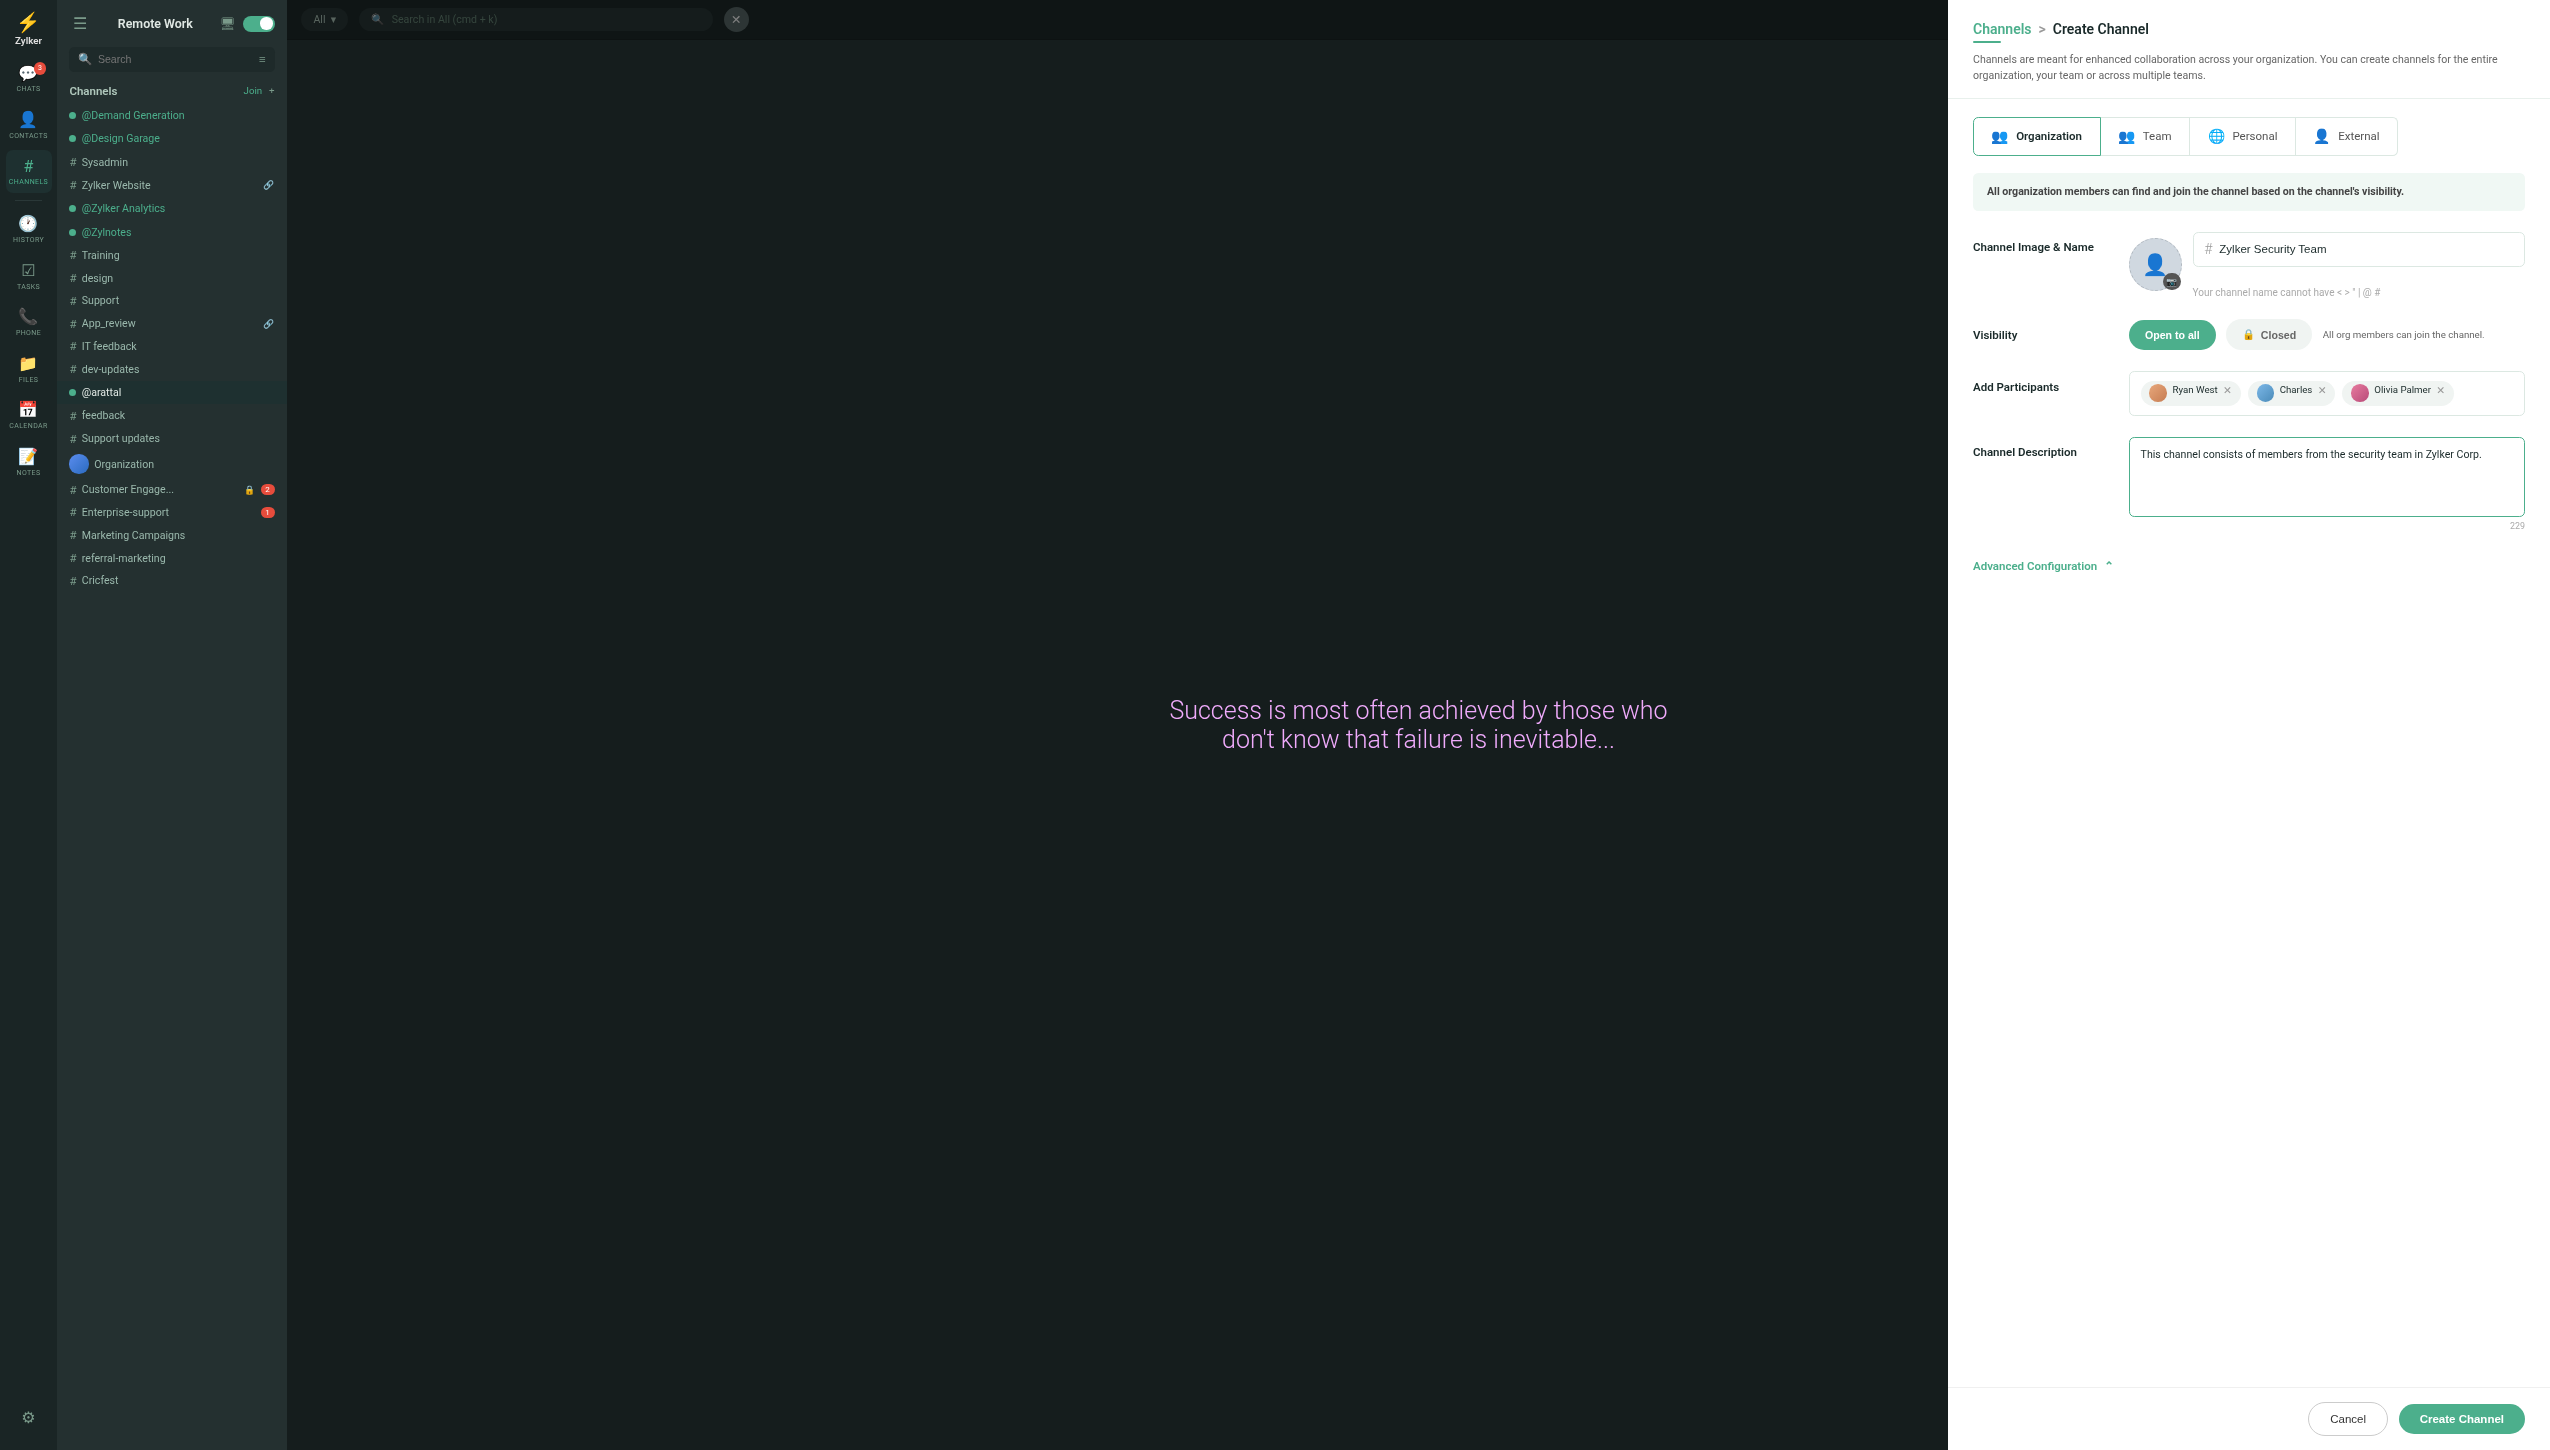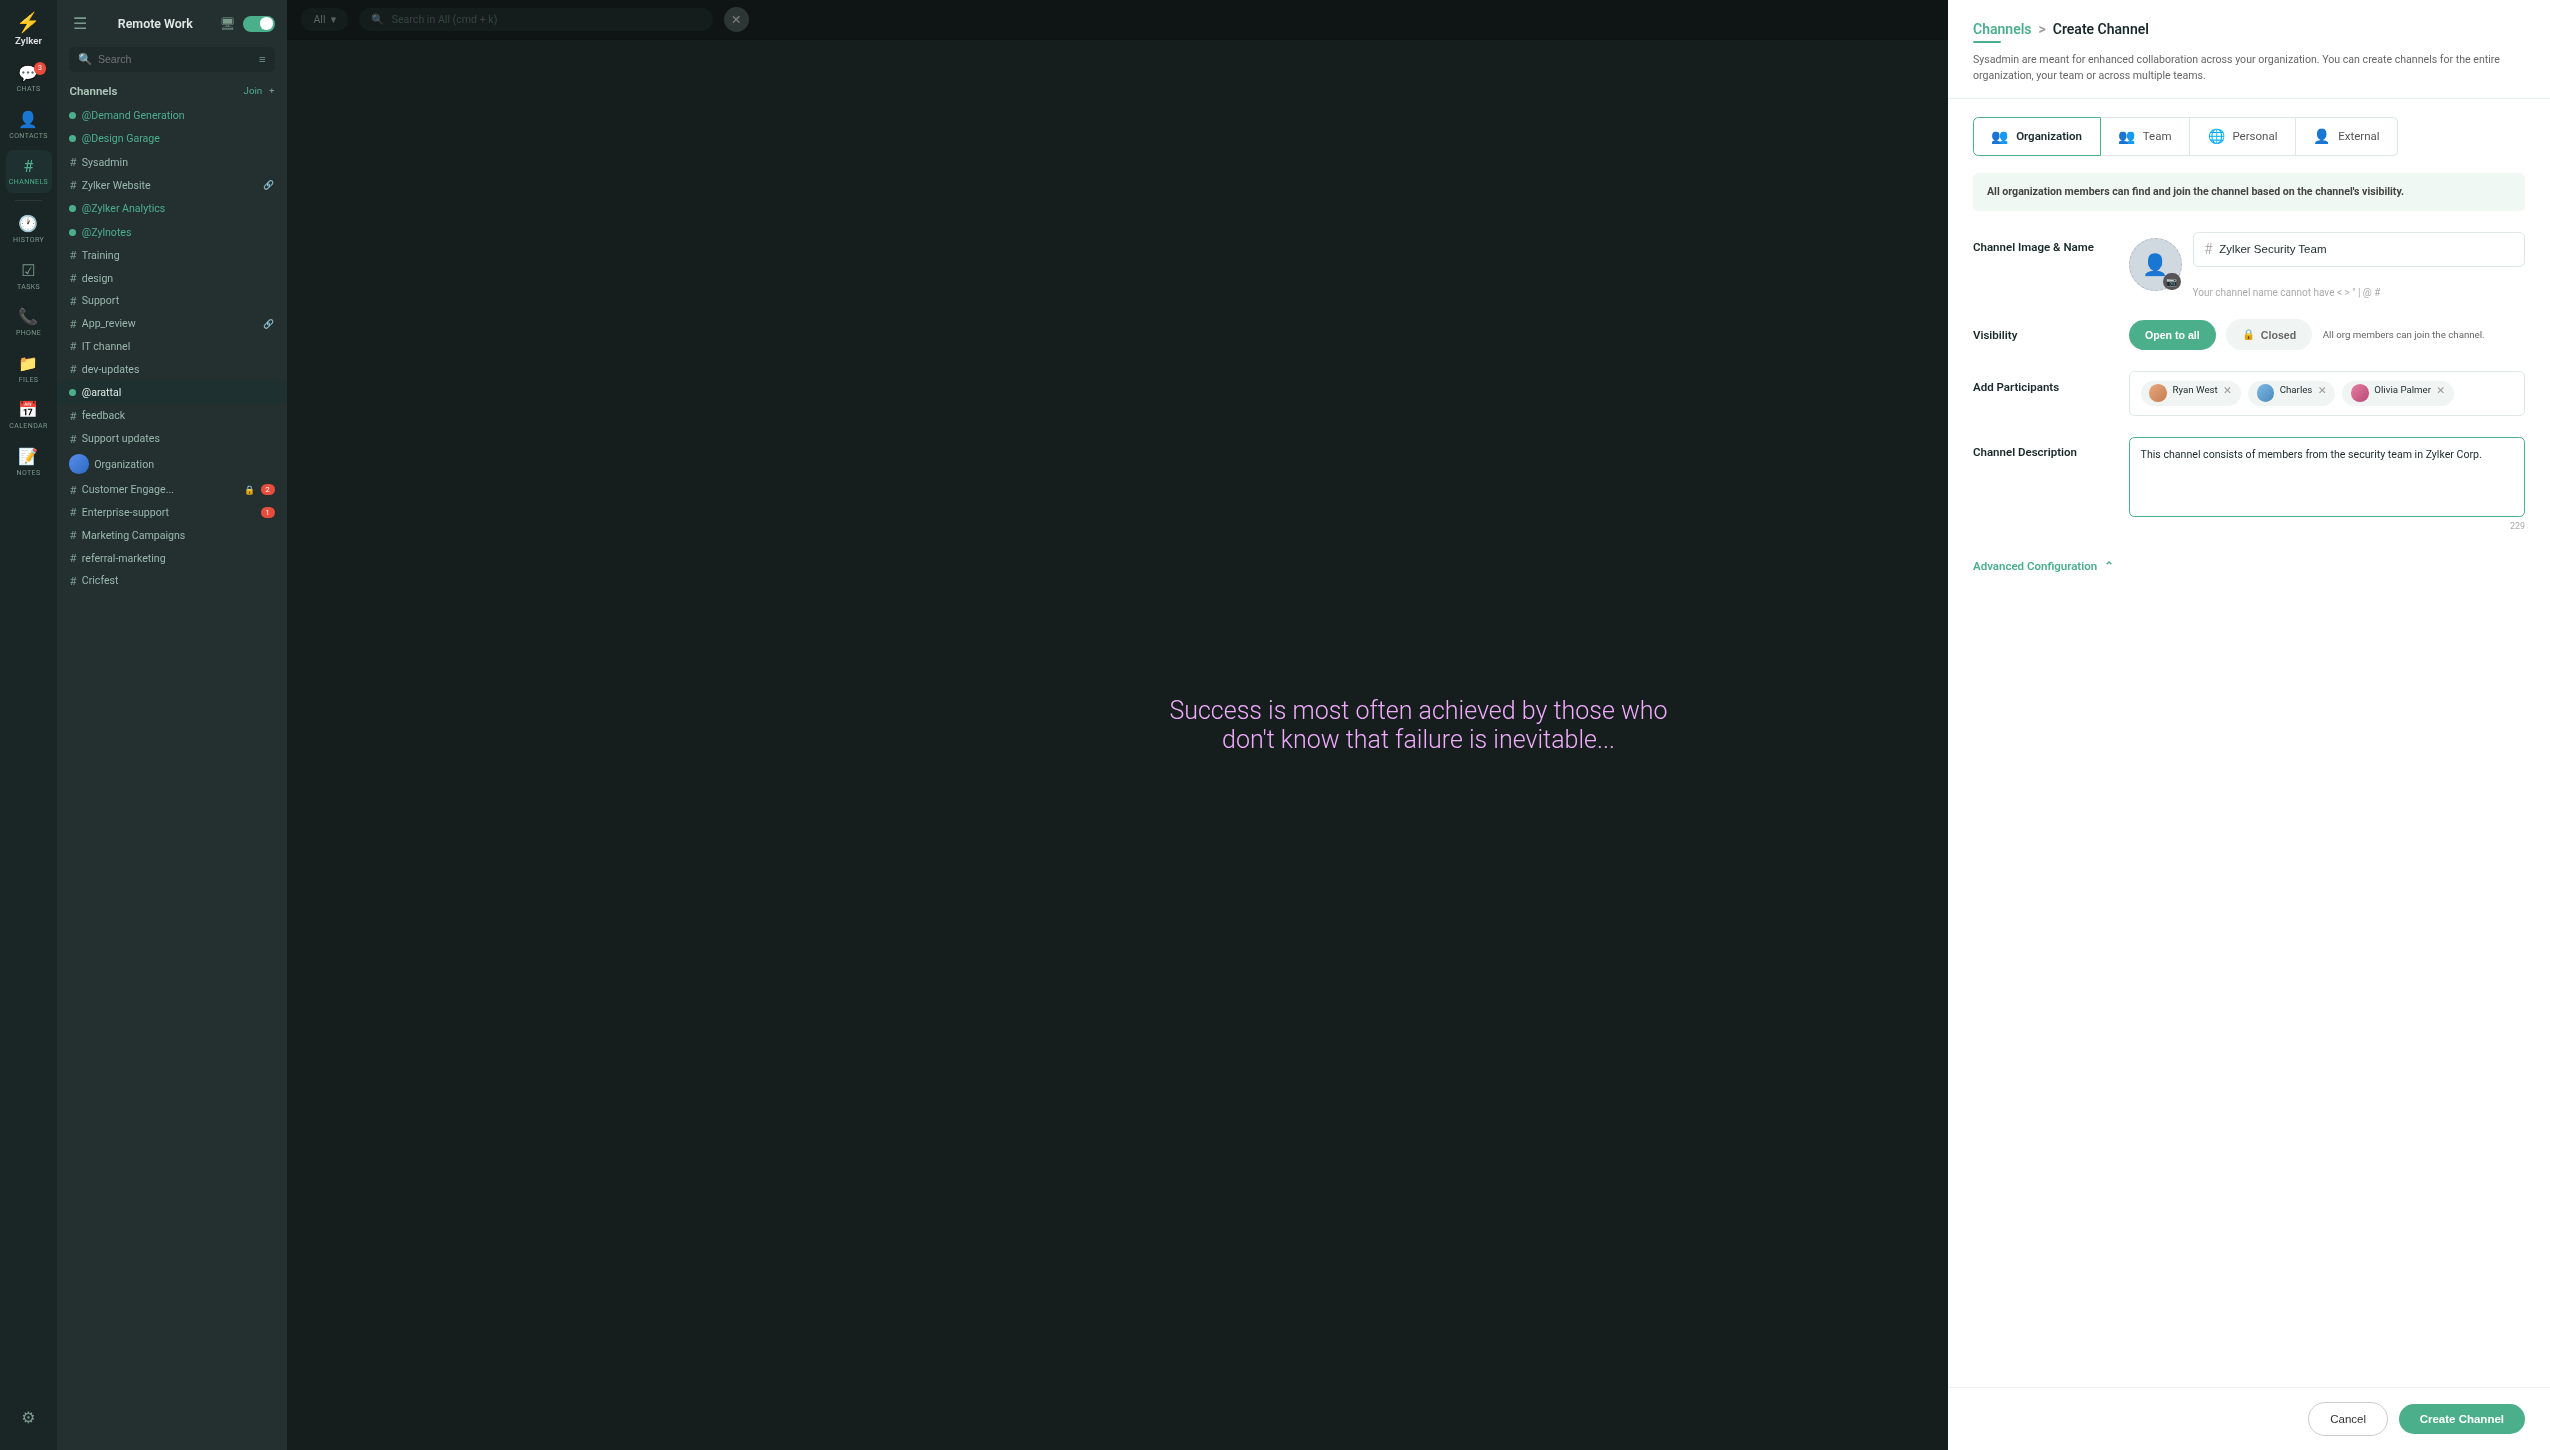--- a/index.html
+++ b/index.html
@@ -406,21 +406,21 @@
       <span class="channel-prefix">#</span>
       <span class="channel-name">Support</span>
     </div>
     <div class="channel-item">
       <span class="channel-prefix">#</span>
       <span class="channel-name">App_review</span>
       <span style="font-size:8.9px;color:#7a9a8a;">🔗</span>
     </div>
     <div class="channel-item">
       <span class="channel-prefix">#</span>
-      <span class="channel-name">IT channel</span>
+      <span class="channel-name">IT feedback</span>
     </div>
     <div class="channel-item">
       <span class="channel-prefix">#</span>
       <span class="channel-name">dev-updates</span>
     </div>
     <div class="channel-item active">
       <span class="channel-dot"></span>
       <span class="channel-name">@arattal</span>
       <span class="channel-more">···</span>
     </div>
@@ -488,21 +488,21 @@
   </div>
 
   <div class="modal-panel">
     <div class="modal-header">
       <div class="breadcrumb">
         <span class="bc-channels">Channels</span>
         <span class="bc-sep">&gt;</span>
         <span class="bc-current">Create Channel</span>
       </div>
       <div class="modal-underline"></div>
-      <div class="modal-desc">Sysadmin are meant for enhanced collaboration across your organization. You can create channels for the entire organization, your team or across multiple teams.</div>
+      <div class="modal-desc">Channels are meant for enhanced collaboration across your organization. You can create channels for the entire organization, your team or across multiple teams.</div>
     </div>
 
     <div class="modal-body">
 
       <div class="type-tabs">
         <div class="type-tab active">
           <span class="tab-icon">👥</span>
           <span>Organization</span>
         </div>
         <div class="type-tab">

